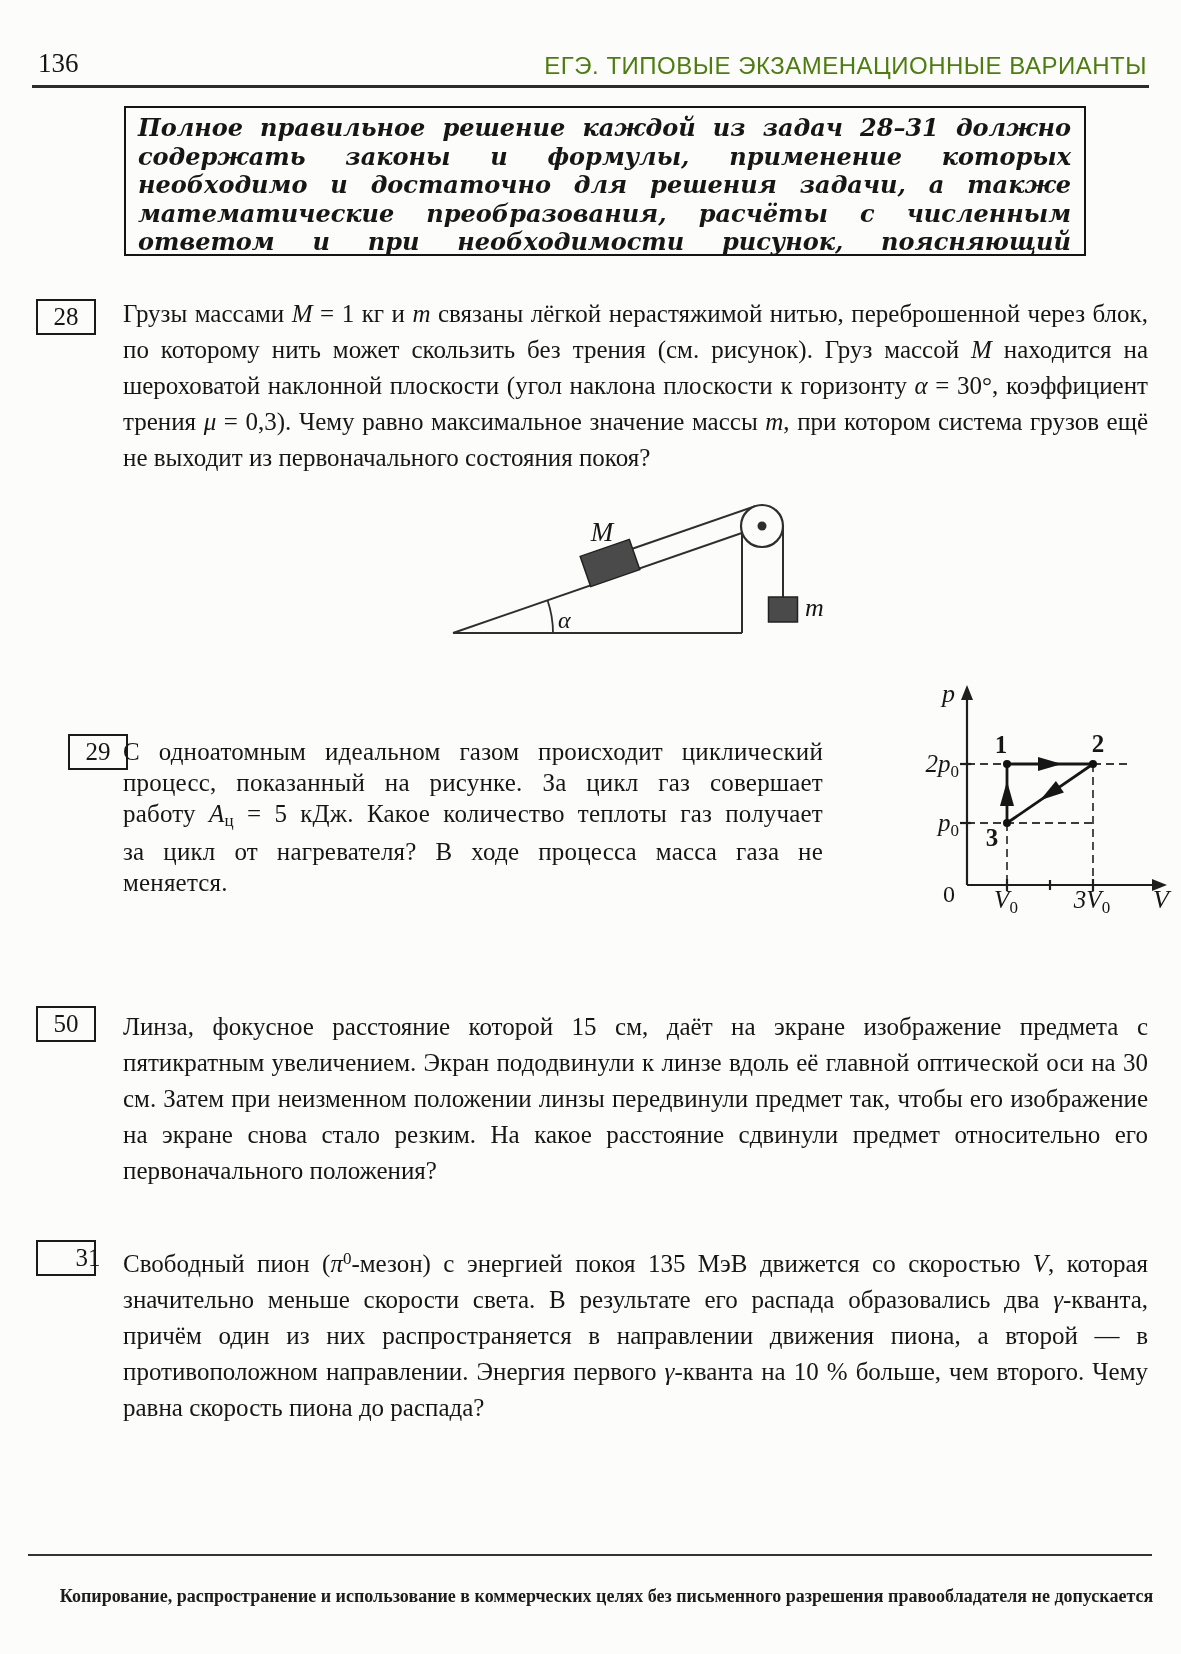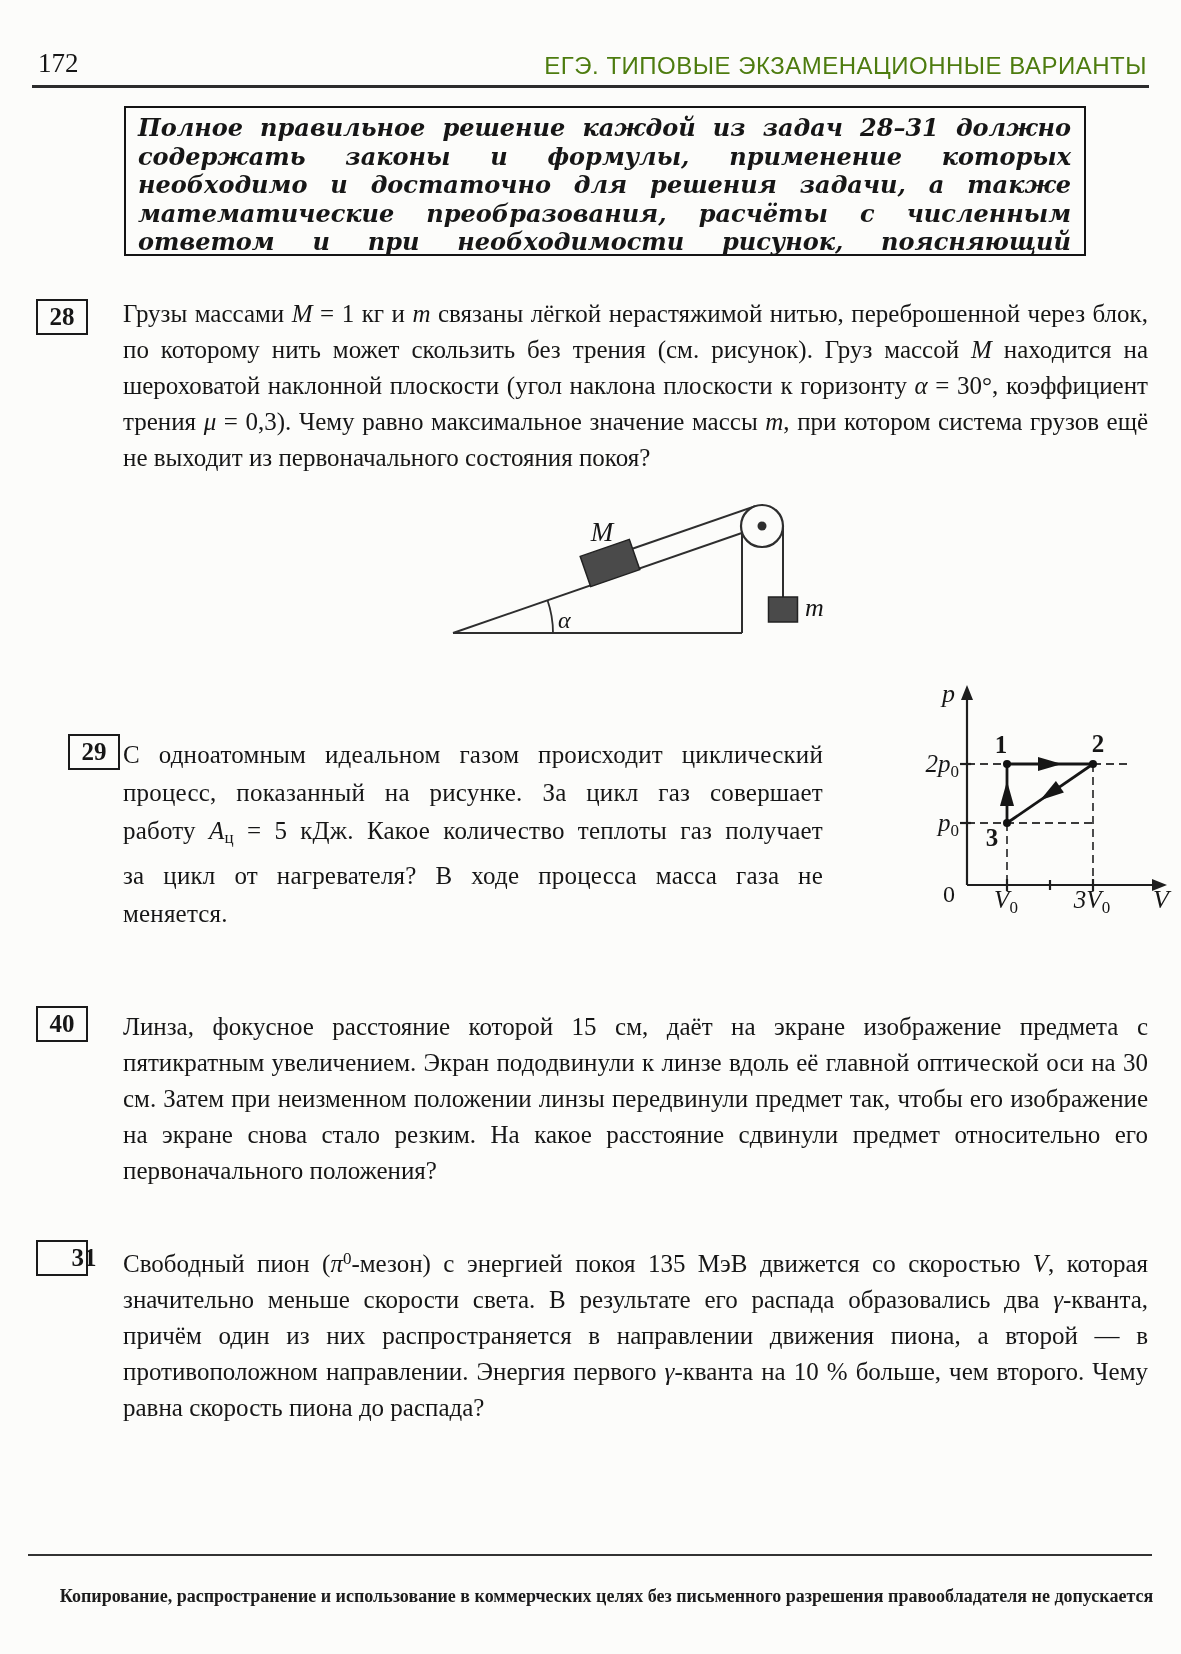--- a/index.html
+++ b/index.html
@@ -26,55 +26,55 @@
     border:2px solid #141414;box-sizing:border-box;
     padding:6px 13px 6px 12px;
     font-family:"DejaVu Serif","Liberation Serif",serif;
     font-weight:bold;font-style:italic;
     font-size:24px;line-height:28.6px;
     text-align:justify;word-spacing:2px;
     overflow:hidden;
   }
   
   .problem-number-box{
-    position:absolute;left:36px;width:52px;height:36px;
+    position:absolute;left:36px;width:60px;height:36px;
     border:2px solid #1a1a1a;box-sizing:border-box;
     display:flex;align-items:center;justify-content:center;
-    font-weight:bold;font-size:25px;
+    font-weight:normal;font-size:25px;
     background:#fcfcfa;
   }
   .problem-text{
     position:absolute;left:123px;
     font-size:25px;line-height:36px;
     text-align:justify;
   }
   .problem-text sub{font-size:68%;vertical-align:-0.25em;}
   .problem-text sup{font-size:68%;vertical-align:0.45em;}
   .problem-text i{font-style:italic;}
   #p28-box{top:299px;} #p28-text{top:296px;width:1025px;}
-  #p29-box{top:734px;margin-left:32px;} #p29-text{top:736px;width:700px;line-height:38px;word-spacing:4px;letter-spacing:.2px;}
+  #p29-box{top:734px;margin-left:32px;} #p29-text{top:736px;width:700px;line-height:31px;word-spacing:4px;letter-spacing:.2px;}
   #p30-box{top:1006px;} #p30-text{top:1009px;width:1025px;font-family:Liberation Serif, serif;}
   #p31-box{top:1240px;padding-left:44px;} #p31-text{top:1241px;width:1025px;}
   
   .figure-incline{position:absolute;left:445px;top:473px;width:380px;height:172px;}
   .figure-pv{position:absolute;left:880px;top:668px;width:295px;height:245px;}
   svg text{font-family:"Liberation Serif","DejaVu Serif",serif;fill:#161616;}
   
   .footer-rule{position:absolute;left:28px;top:1554px;width:1124px;height:2px;background:#333;}
   .footer-line1{position:absolute;left:0;top:1652px;width:100%;text-align:right;
     font-weight:bold;font-size:20px;color:#1c1c1c;}
   .footer-line2{position:absolute;left:0;top:1586px;width:100%;text-align:center;
     font-weight:bold;font-size:18px;color:#1c1c1c;padding-left:16px;}
 </style>
 </head>
 <body>
 
 <div class="page">
 
-  <div class="page-number">172</div>
+  <div class="page-number">136</div>
   <div class="header-title">ЕГЭ. ТИПОВЫЕ ЭКЗАМЕНАЦИОННЫЕ ВАРИАНТЫ</div>
   <div class="header-rule"></div>
 
   <div class="instruction-box">Полное правильное решение каждой из задач 28–31 должно содержать законы и формулы, применение которых необходимо и достаточно для решения задачи, а также математические преобразования, расчёты с численным ответом и при необходимости рисунок, поясняющий решение.</div>
 
   <div class="problem-number-box" id="p28-box">
     <span>28</span>
   </div>
   <div class="problem-text" id="p28-text"><span>Грузы массами </span><i>M</i><span> = 1 кг и </span><i>m</i><span> связаны лёгкой нерастяжимой нитью, переброшенной через блок, по которому нить может скользить без трения (см. рисунок). Груз массой </span><i>M</i><span> находится на шероховатой наклонной плоскости (угол наклона плоскости к горизонту </span><i>α</i><span> = 30°, коэффициент трения </span><i>μ</i><span> = 0,3). Чему равно максимальное значение массы </span><i>m</i><span>, при котором система грузов ещё не выходит из первоначального состояния покоя?</span></div>
 
@@ -142,21 +142,21 @@
     <text x="79" y="104" font-size="25" text-anchor="end"><tspan font-style="italic">2p</tspan><tspan dy="5" font-size="17">0</tspan></text>
     <text x="79" y="163" font-size="25" text-anchor="end"><tspan font-style="italic">p</tspan><tspan dy="5" font-size="17">0</tspan></text>
     <text x="126" y="240" font-size="25" text-anchor="middle"><tspan font-style="italic">V</tspan><tspan dy="5" font-size="17">0</tspan></text>
     <text x="212" y="240" font-size="25" text-anchor="middle"><tspan font-style="italic">3V</tspan><tspan dy="5" font-size="17">0</tspan></text>
     <text x="121" y="85" font-size="25" font-weight="bold" text-anchor="middle">1</text>
     <text x="218" y="84" font-size="25" font-weight="bold" text-anchor="middle">2</text>
     <text x="112" y="178" font-size="25" font-weight="bold" text-anchor="middle">3</text>
   </svg>
 
   <div class="problem-number-box" id="p30-box">
-    <span>40</span>
+    <span>50</span>
   </div>
   <div class="problem-text" id="p30-text"><span>Линза, фокусное расстояние которой 15 см, даёт на экране изображение предмета с пятикратным увеличением. Экран пододвинули к линзе вдоль её главной оптической оси на 30 см. Затем при неизменном положении линзы передвинули предмет так, чтобы его изображение на экране снова стало резким. На какое расстояние сдвинули предмет относительно его первоначального положения?</span></div>
 
   <div class="problem-number-box" id="p31-box">
     <span>31</span>
   </div>
   <div class="problem-text" id="p31-text"><span>Свободный пион (</span><i>π</i><sup>0</sup><span>-мезон) с энергией покоя 135 МэВ движется со скоростью </span><i>V</i><span>, которая значительно меньше скорости света. В результате его распада образовались два </span><i>γ</i><span>-кванта, причём один из них распространяется в направлении движения пиона, а второй — в противоположном направлении. Энергия первого </span><i>γ</i><span>-кванта на 10 % больше, чем второго. Чему равна скорость пиона до распада?</span></div>
 
   <div class="footer-rule"></div>
   <div class="footer-line1">© 2017. ООО «Издательство «Национальное образование»</div>

